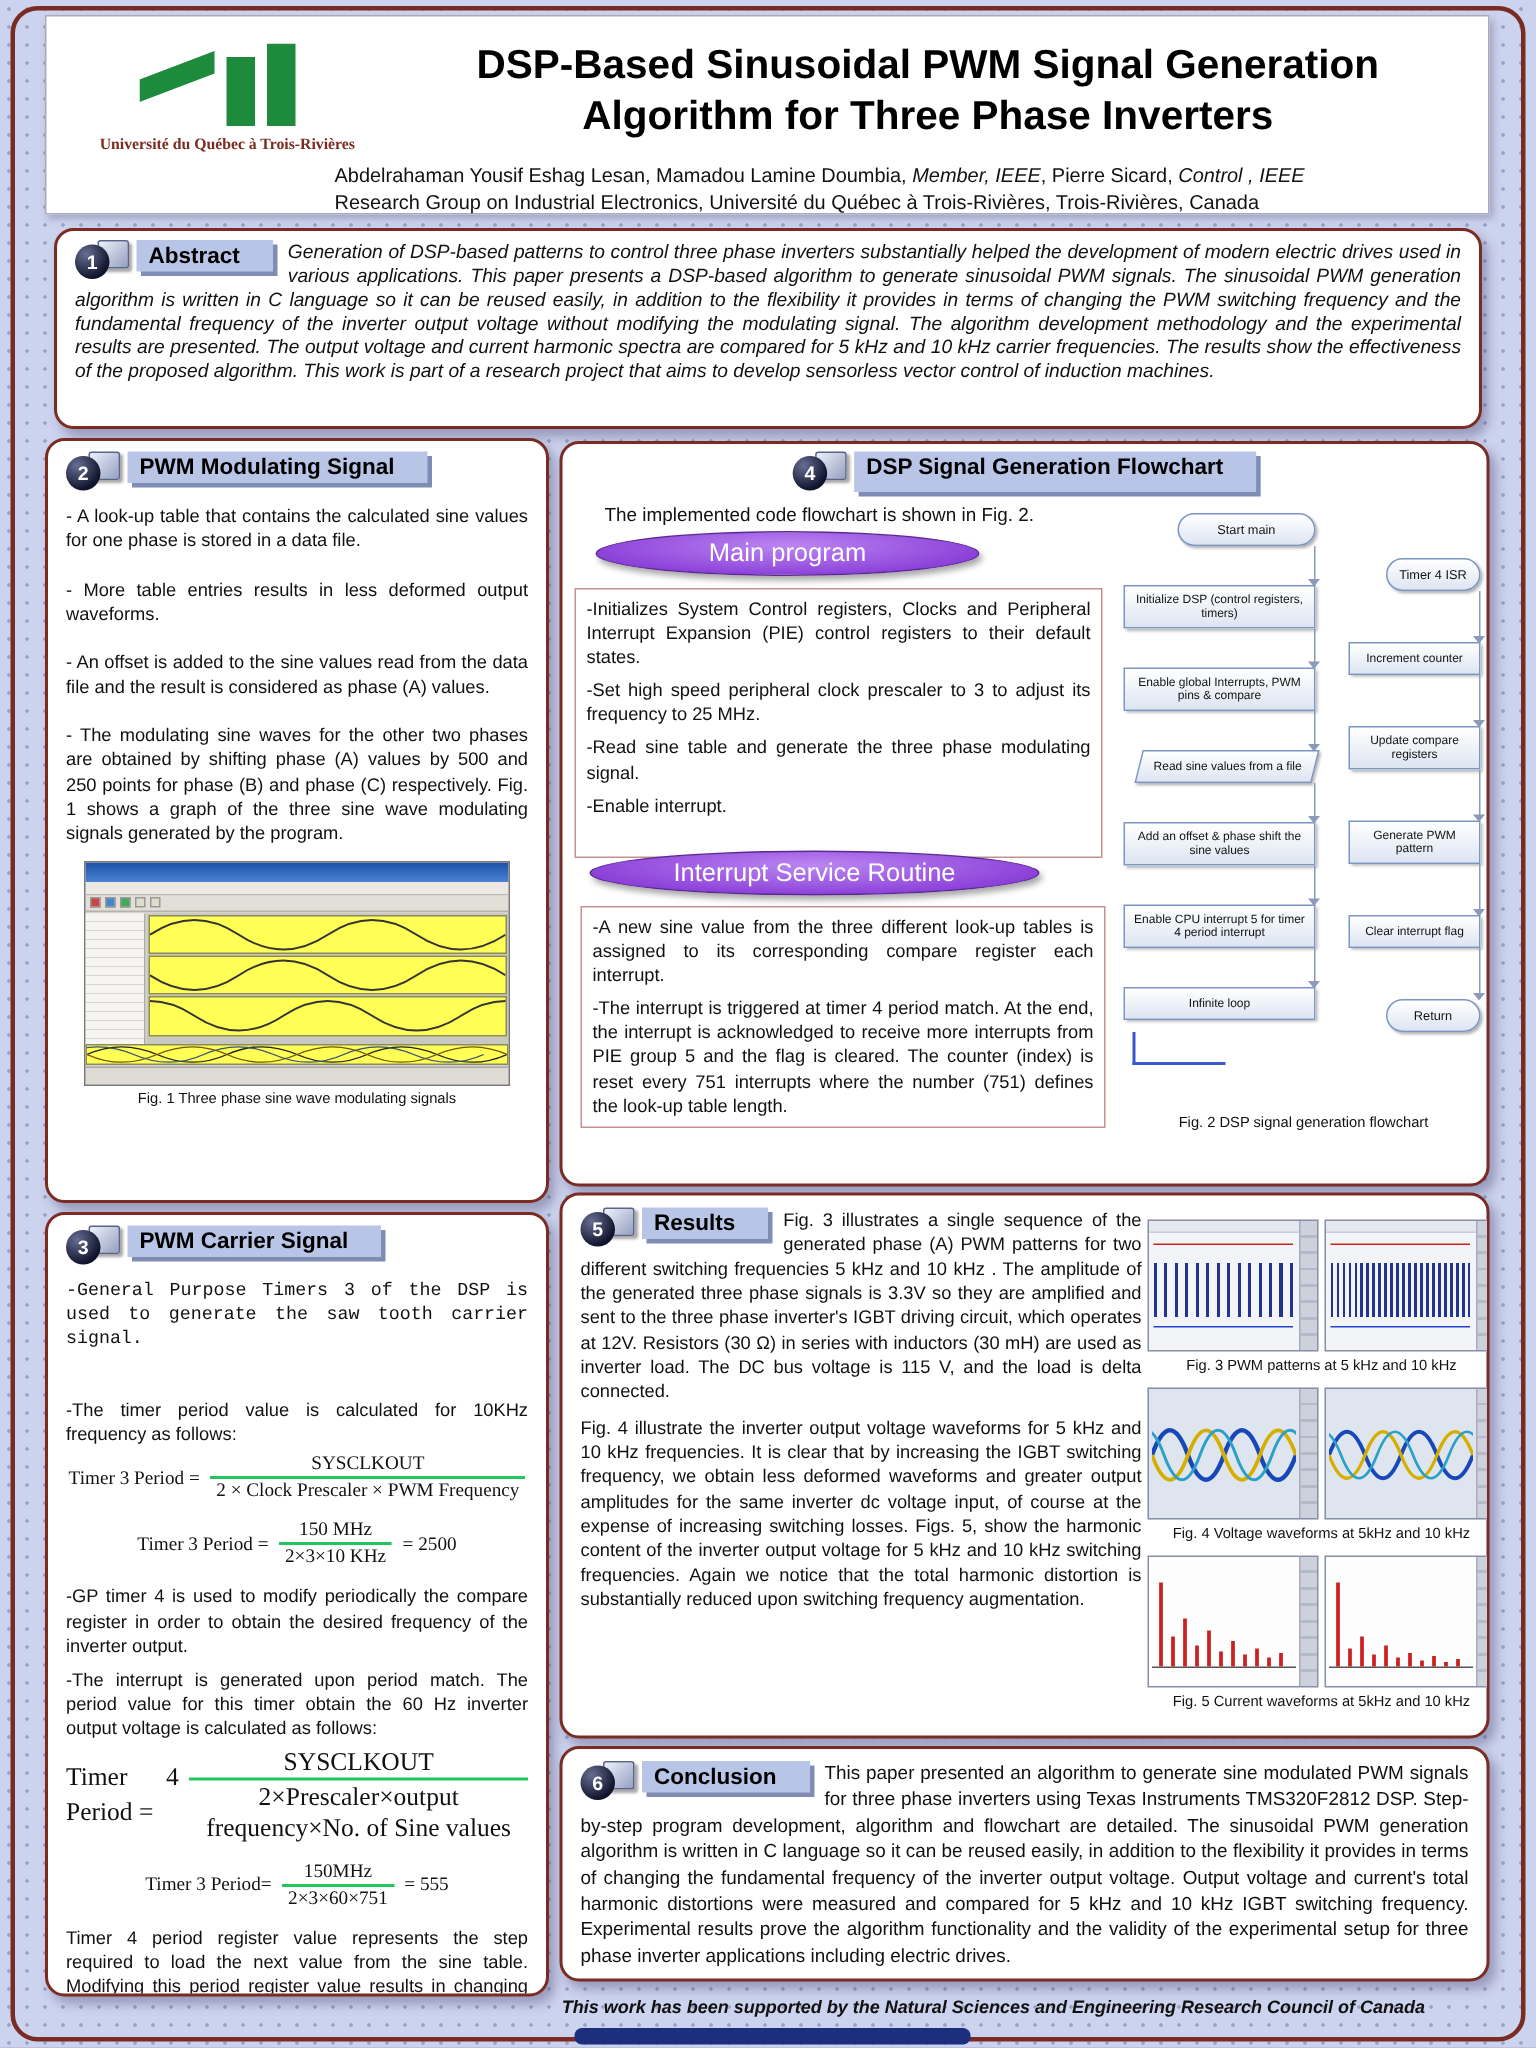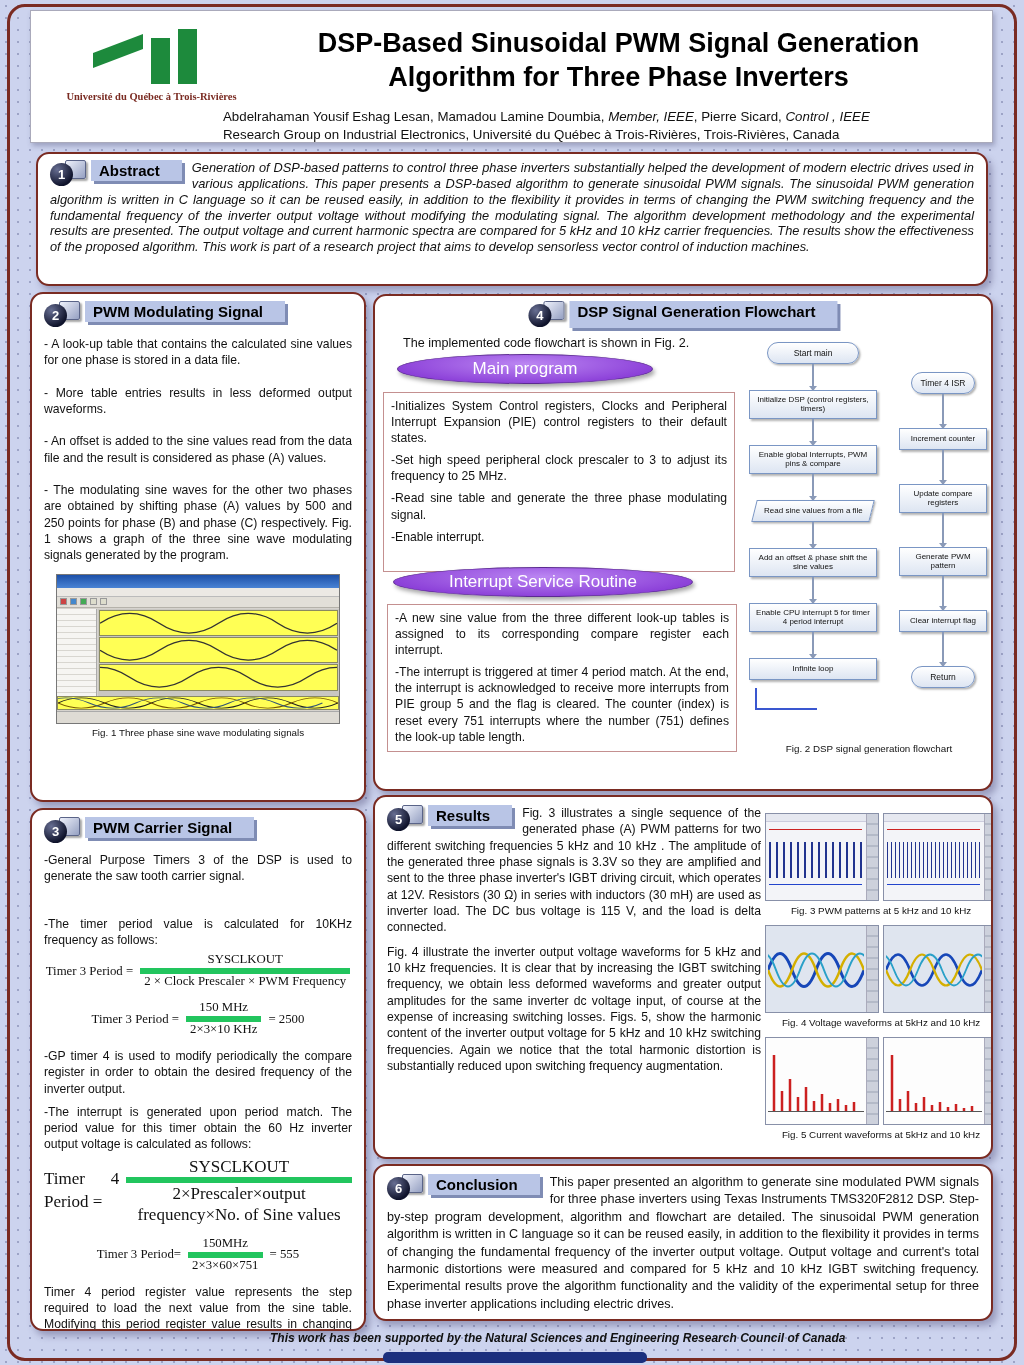--- a/index.html
+++ b/index.html
@@ -48,33 +48,33 @@
     background-image:repeating-linear-gradient(#f6f5f2 0 5px, #d8d6d0 5px 6px); }
   .f1-main { position:absolute; left:41px; top:34px; right:0; bottom:27px; background:#c9c7c2; padding:1px; }
   .f1-pane { height:31%; margin-bottom:1px; background:#ffff55; border:1px solid #8a8a60; position:relative; }
   .f1-wide { position:absolute; left:0; right:0; bottom:13px; height:14px; background:#ffff55; border:1px solid #8a8a60; }
   .f1-status { position:absolute; left:0; right:0; bottom:0; height:12px; background:#dedbd4; border-top:1px solid #aaa; }
   .f1-pane svg, .f1-wide svg { position:absolute; inset:0; width:100%; height:100%; }
 
   
   .formula { display:flex; align-items:center; justify-content:center; gap:7px; font-family:"Liberation Serif", serif; font-size:12.8px; margin:4px 0 10px 0; }
   .frac { display:inline-flex; flex-direction:column; text-align:center; line-height:1.25; }
-  .frac .num { padding:0 8px; border-bottom:6px solid #22c55e; }
+  .frac .num { padding:0 8px; border-bottom:2px solid #22c55e; }
   .frac .den { padding:0 4px; }
 
   
   #sec4 .sec4-head { position:absolute; left:50%; transform:translateX(-50%); top:5px; display:flex; gap:3px; }
   #sec4 .intro { position:absolute; left:28px; top:40px; width:330px; font-size:12.6px; }
   .ellipse { position:absolute; border-radius:50%; color:#fff; font-size:17px; display:flex; align-items:center; justify-content:center;
     background:radial-gradient(ellipse at 50% 32%, #bb86f2, #8b3fd8 75%); border:1px solid #5b2a91; box-shadow:2px 3px 4px rgba(0,0,0,.35); }
   .flow-textbox { position:absolute; border:1px solid #c49090; background:#fff; padding:5px 7px; font-size:12.2px; line-height:1.32; text-align:justify; }
   .flow-textbox p { margin:0 0 6px 0; }
 
   .fc { position:absolute; left:372px; top:46px; width:244px; height:404px; }
-  .fc-col { position:absolute; display:flex; flex-direction:column; align-items:center; }
+  .fc-col { position:absolute; display:flex; flex-direction:column; align-items:flex-end; }
   .fc-col.cl { left:2px; top:0; width:128px; }
   .fc-col.cr { left:152px; top:30px; width:88px; }
   .fc-node { width:100%; border:1px solid #7a96c4; background:linear-gradient(#ffffff,#dde5f2); font-size:8px; line-height:1.18; text-align:center;
     padding:4px 3px; display:flex; align-items:center; justify-content:center; box-shadow:1.5px 1.5px 2px rgba(0,0,0,.3); min-height:22px; }
   .fc-node.stadium { border-radius:12px; width:72%; font-size:8.5px; }
   .fc-node.para { transform:skewX(-14deg); width:92%; }
   .fc-node.para > span { display:block; transform:skewX(14deg); }
   .fc-arrow { width:1.5px; background:#8a9ab8; position:relative; }
   .fc-col.cl .fc-arrow { height:26px; }
   .fc-col.cr .fc-arrow { height:34px; }
@@ -90,21 +90,21 @@
   .sc-side { position:absolute; right:0; top:0; bottom:0; width:12px; background:#cdd1dc; border-left:1px solid #aab;
     background-image:repeating-linear-gradient(#cdd1dc 0 9px, #b4bac8 9px 11px); }
   .trace-red { position:absolute; left:3px; right:16px; top:15px; height:0; border-top:1.6px solid #cc2222; }
   .pwm { position:absolute; left:3px; right:16px; top:28px; height:36px; }
   .pwm.k5  { background:repeating-linear-gradient(90deg,#22348f 0 2px, transparent 2px 7px); }
   .pwm.k10 { background:repeating-linear-gradient(90deg,#22348f 0 1.5px, transparent 1.5px 4px); }
   .trace-blue { position:absolute; left:3px; right:16px; top:70px; height:0; border-top:1.6px solid #2244cc; }
   .scope svg { position:absolute; left:2px; top:9px; }
 
   
-  .footer-text { position:absolute; left:270px; top:1331px; width:680px; text-align:left; font-size:12px; font-weight:bold; font-style:italic; }
+  .footer-text { position:absolute; left:270px; top:1331px; width:680px; text-align:right; font-size:12px; font-weight:bold; font-style:italic; }
   .nserc { position:absolute; left:926px; top:1388px; display:flex; align-items:center; gap:3px; }
   .nserc-icon { width:19px; height:19px; border-radius:50%; background:radial-gradient(circle at 38% 32%, #ff7060, #bb0f0f 75%); border:1px solid #880c0c; }
   .nserc-text { font-size:7.5px; font-weight:bold; color:#222; line-height:1.15; }
   .navy-strip { position:absolute; left:383px; top:1352px; width:264px; height:11px; background:#1b2f7e; border-radius:5px; }
 </style>
 </head>
 <body>
 
 <div class="poster">
   <div class="frame"></div>
@@ -195,21 +195,21 @@
 
   <div class="panel" id="sec3" style="left:30px; top:808px; width:336px; height:523px; padding:7px 12px; overflow:hidden;">
     <div class="head-row">
       <span class="badge">
           <span class="cube"></span>
           <span class="ball">3</span>
         </span>
       <span class="sec-title">PWM Carrier Signal</span>
     </div>
     <div class="body-text" style="line-height:1.32;">
-      <p style="margin-bottom:7px;">-General Purpose Timers 3 of the DSP is used to generate the saw tooth carrier signal.</p>
+      <p style="margin-bottom:7px;font-family:Liberation Mono, monospace;">-General Purpose Timers 3 of the DSP is used to generate the saw tooth carrier signal.</p>
       <p style="margin-bottom:4px;margin-top:32px;">-The timer period value is calculated for 10KHz frequency as follows:</p>
       <div class="formula">
         <span>Timer 3 Period =</span>
         <span class="frac">
             <span class="num">SYSCLKOUT</span>
             <span class="den">2 × Clock  Prescaler × PWM Frequency</span>
           </span>
       </div>
       <div class="formula">
         <span>Timer 3 Period =</span>

